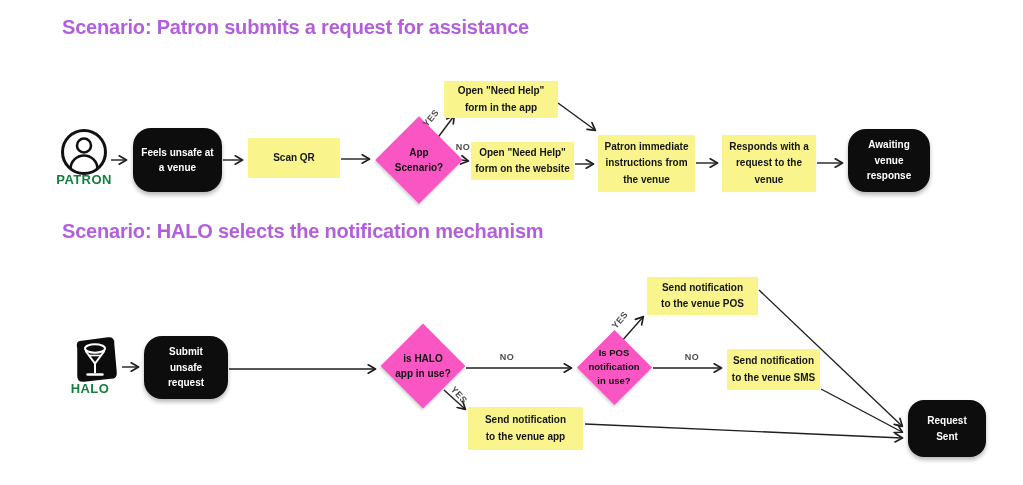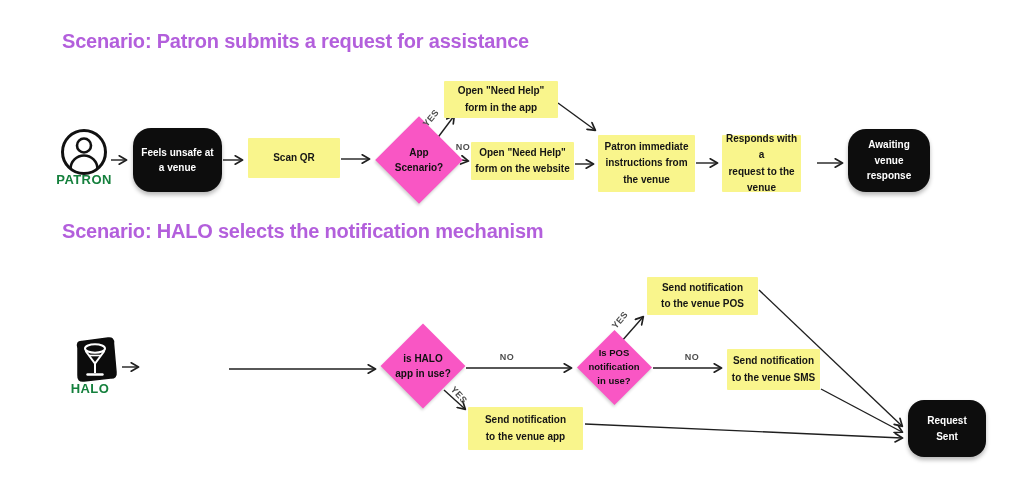--- a/index.html
+++ b/index.html
@@ -102,21 +102,21 @@
       <line x1="466" y1="368" x2="571" y2="368" marker-end="url(#ah)"></line>
       <line x1="444" y1="390" x2="465" y2="409" marker-end="url(#ah)"></line>
       <line x1="621" y1="342" x2="643" y2="317" marker-end="url(#ah)"></line>
       <line x1="653" y1="368" x2="721" y2="368" marker-end="url(#ah)"></line>
       <line x1="759" y1="290" x2="902" y2="426" marker-end="url(#ah)"></line>
       <line x1="821" y1="389" x2="902" y2="432" marker-end="url(#ah)"></line>
       <line x1="585" y1="424" x2="902" y2="438" marker-end="url(#ah)"></line>
     </g>
   </svg>
 
-  <div class="scenario-title" style="left:62px;top:30px;">Scenario: Patron submits a request for assistance</div>
+  <div class="scenario-title" style="left:62px;top:16px;">Scenario: Patron submits a request for assistance</div>
 
   <div class="actor-icon" style="left:60px;top:128px;width:48px;height:48px;">
     <svg width="48" height="48" viewBox="0 0 48 48">
       <circle cx="24" cy="24" r="21.5" fill="#ffffff" stroke="#111111" stroke-width="3"></circle>
       <circle cx="24" cy="17.5" r="7" fill="none" stroke="#111111" stroke-width="2.6"></circle>
       <path d="M10.5,41 a13.5,13.5 0 0 1 27,0" fill="none" stroke="#111111" stroke-width="2.6"></path>
     </svg>
   </div>
   <div class="actor-label" style="left:84px;top:172px;">PATRON</div>
 
@@ -137,21 +137,21 @@
   <div class="node box-yellow" style="left:444px;top:81px;width:114px;height:37px;">Open "Need Help"
 form in the app</div>
 
   <div class="node box-yellow" style="left:471px;top:142px;width:103px;height:38px;">Open "Need Help"
 form on the website</div>
 
   <div class="node box-yellow" style="left:598px;top:135px;width:97px;height:57px;">Patron immediate
 instructions from
 the venue</div>
 
-  <div class="node box-yellow" style="left:722px;top:135px;width:79px;height:57px;">Responds with a
+  <div class="node box-yellow" style="left:722px;top:135px;width:94px;height:57px;">Responds with a
 request to the
 venue</div>
 
   <div class="node box-black" style="left:848px;top:129px;width:82px;height:63px;padding:4px 20px;">Awaiting
 venue
 response</div>
 
   <div class="scenario-title" style="left:62px;top:220px;">Scenario: HALO selects the notification mechanism</div>
 
   <div class="actor-icon" style="left:71px;top:335px;width:48px;height:48px;">
@@ -159,20 +159,22 @@
       <path d="M7,13 Q5,6 11,6.5 L37,3 Q43,2.2 42.5,8.5 L45,37 Q45.8,43.5 39.5,43 L13,46 Q6.5,46.8 7,40 Z" fill="#0c0c0c" stroke="#0c0c0c" stroke-width="1.5" stroke-linejoin="round"></path>
       <ellipse cx="24" cy="13.5" rx="10" ry="4.2" fill="none" stroke="#ffffff" stroke-width="2"></ellipse>
       <path d="M15,16.5 L24,28.5 L33,16.5" fill="none" stroke="#ffffff" stroke-width="2" stroke-linecap="round"></path>
       <line x1="18" y1="20.5" x2="30" y2="20.5" stroke="#ffffff" stroke-width="1.6"></line>
       <line x1="24" y1="28.5" x2="24" y2="38" stroke="#ffffff" stroke-width="2"></line>
       <line x1="16.5" y1="39.5" x2="31.5" y2="39.5" stroke="#ffffff" stroke-width="2.4" stroke-linecap="round"></line>
     </svg>
   </div>
   <div class="actor-label" style="left:90px;top:381px;">HALO</div>
 
+  <div class="node box-black" style="left:144px;top:336px;width:84px;height:63px;padding:4px 8px;">Submit unsafe
+request</div>
 
   <div class="diamond" style="left:393px;top:336px;width:60px;height:60px;">
     <div class="shape"></div>
     <div class="dlabel">is HALO
 app in use?</div>
   </div>
 
   <div class="edge-label" style="left:507px;top:357px;">NO</div>
   <div class="edge-label rot-down" style="left:459px;top:395px;">YES</div>
 

